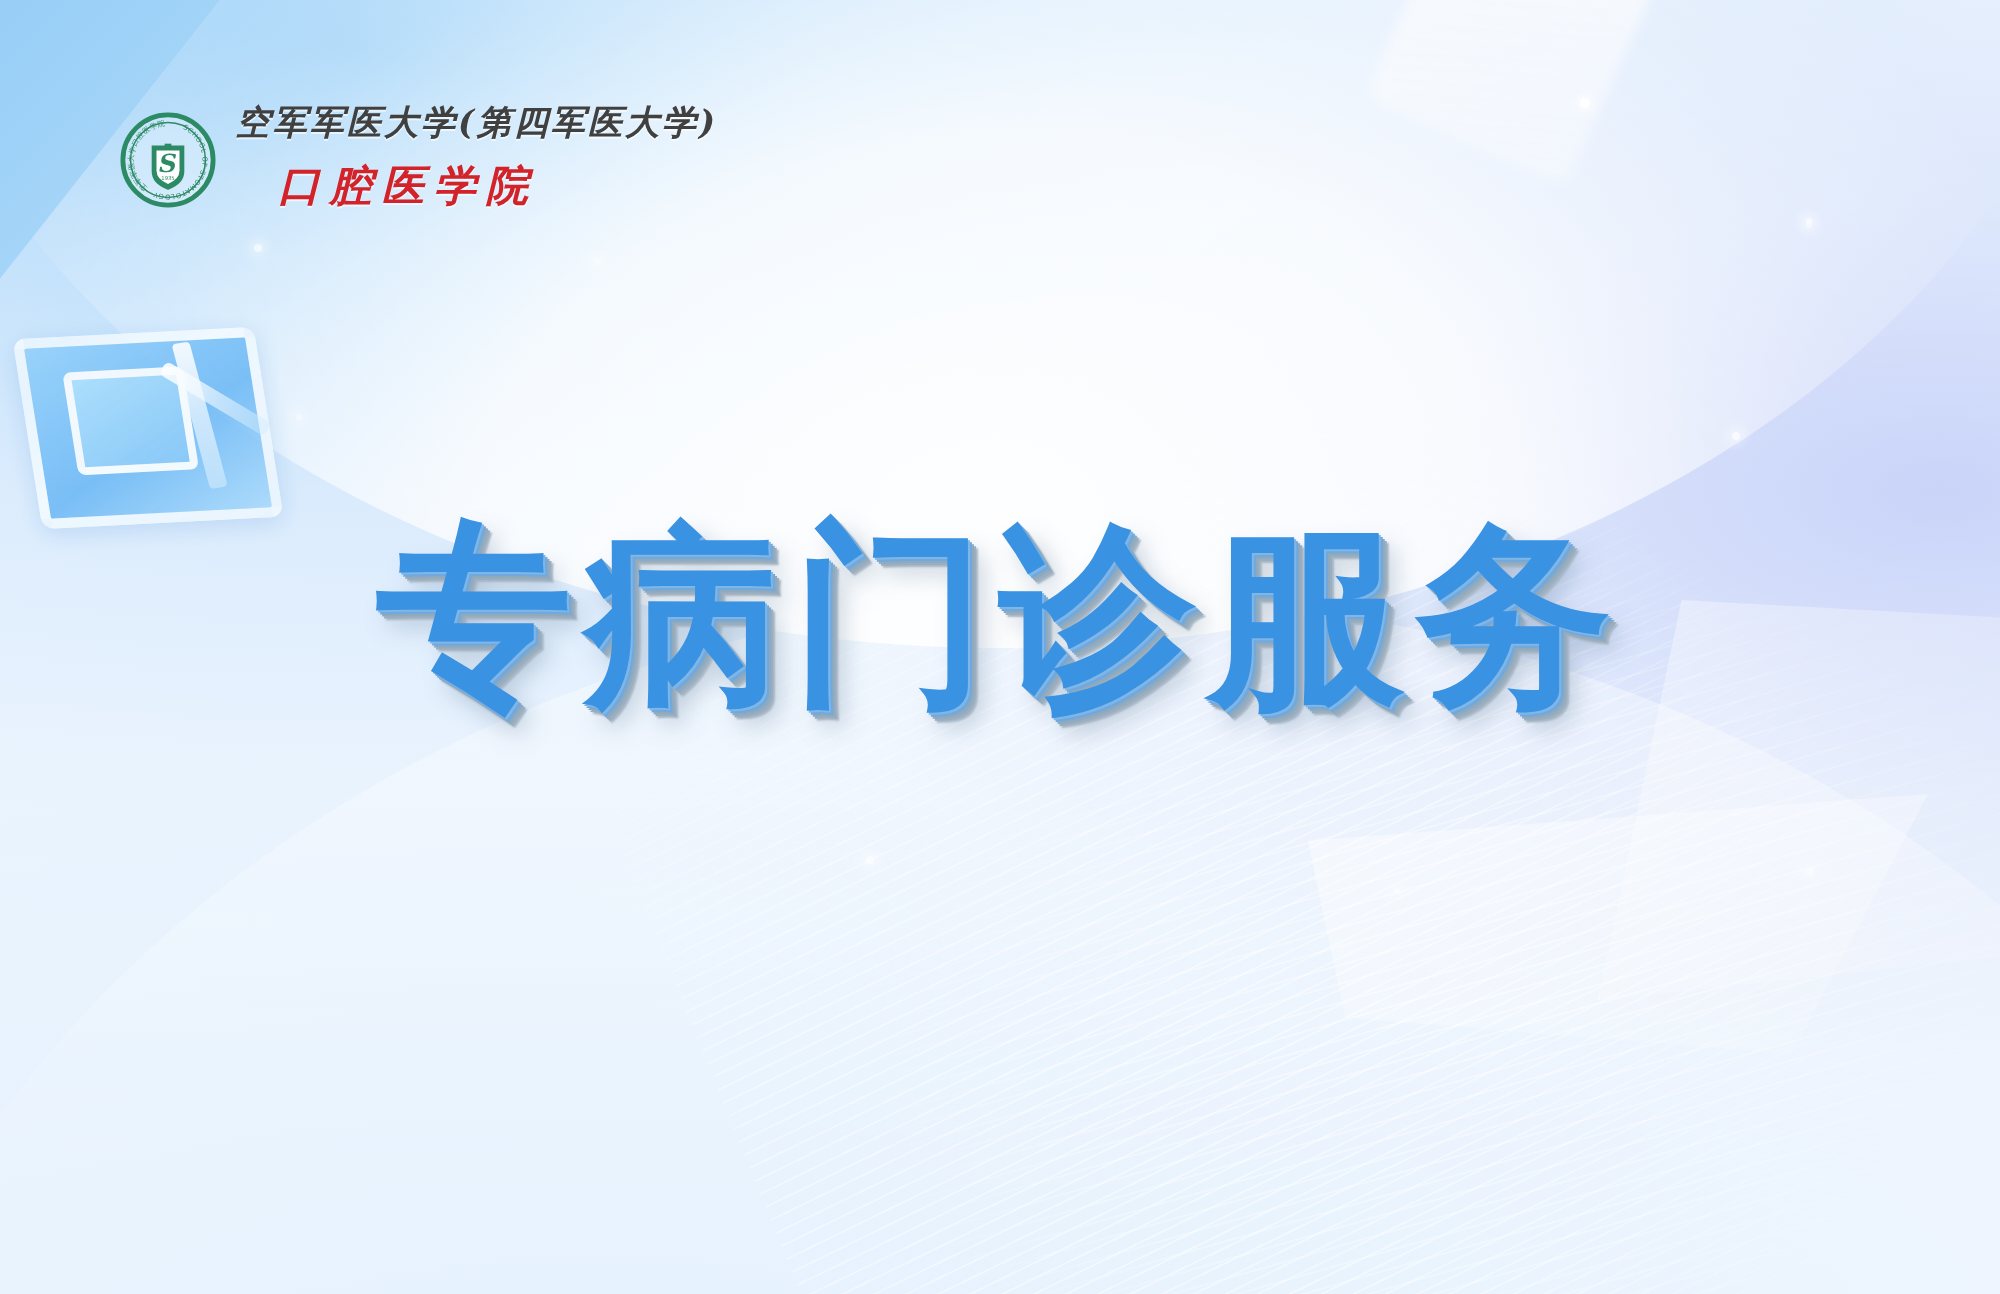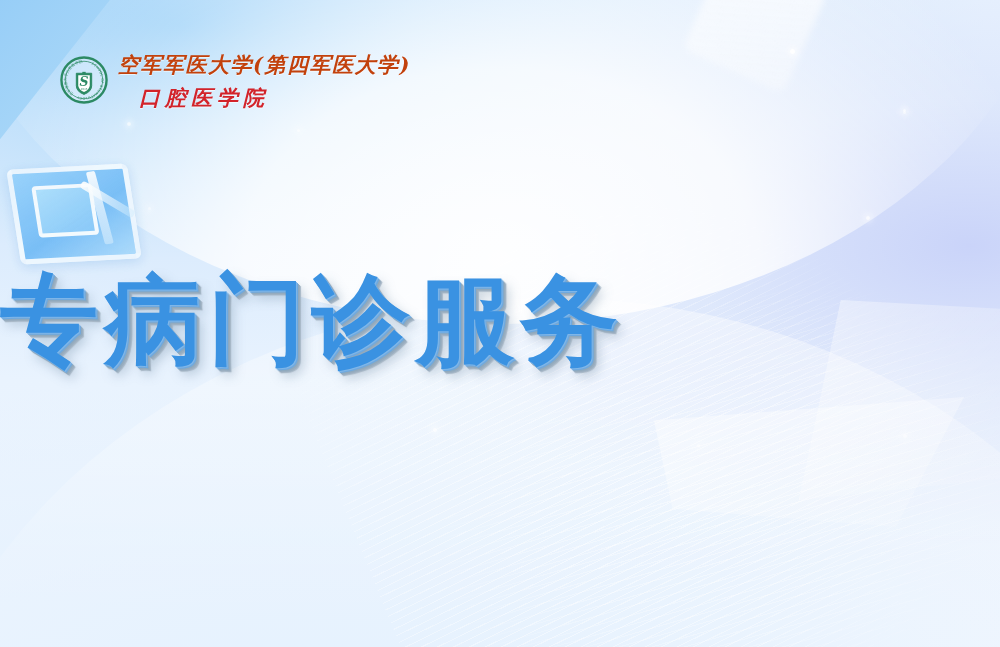--- a/index.html
+++ b/index.html
@@ -284,22 +284,22 @@
     width: 48px;
     height: 48px;
     flex: 0 0 48px;
     margin-top: 4px;
   }
   .inst-text {
     display: flex;
     flex-direction: column;
   }
   .inst-line1 {
-    color: #c2410c;
-    font-size: 21px;
+    color: #404040;
+    font-size: 17px;
     font-weight: 700;
     font-family: "DejaVu Serif", "Liberation Serif", serif;
     font-style: italic;
     letter-spacing: 1.5px;
     white-space: nowrap;
     line-height: 1.25;
     text-shadow: 0 1px 0 rgba(255,255,255,0.6);
   }
   .inst-line2 {
     color: #d2232a;
@@ -313,22 +313,23 @@
     margin-top: 7px;
     margin-left: 21px;
     text-shadow: 0 1px 0 rgba(255,255,255,0.6);
   }
 
   
   .title-wrap {
     position: absolute;
     left: 0;
     right: 0;
-    top: 269px;
+    top: 258px;
     display: flex;
+    justify-content: center;
   }
   .title {
     font-family: "DejaVu Sans", "Liberation Sans", sans-serif;
     font-size: 98px;
     font-weight: 700;
     color: #3a92e2;
     letter-spacing: 6px;
     line-height: 1.05;
     white-space: nowrap;
     text-shadow:

